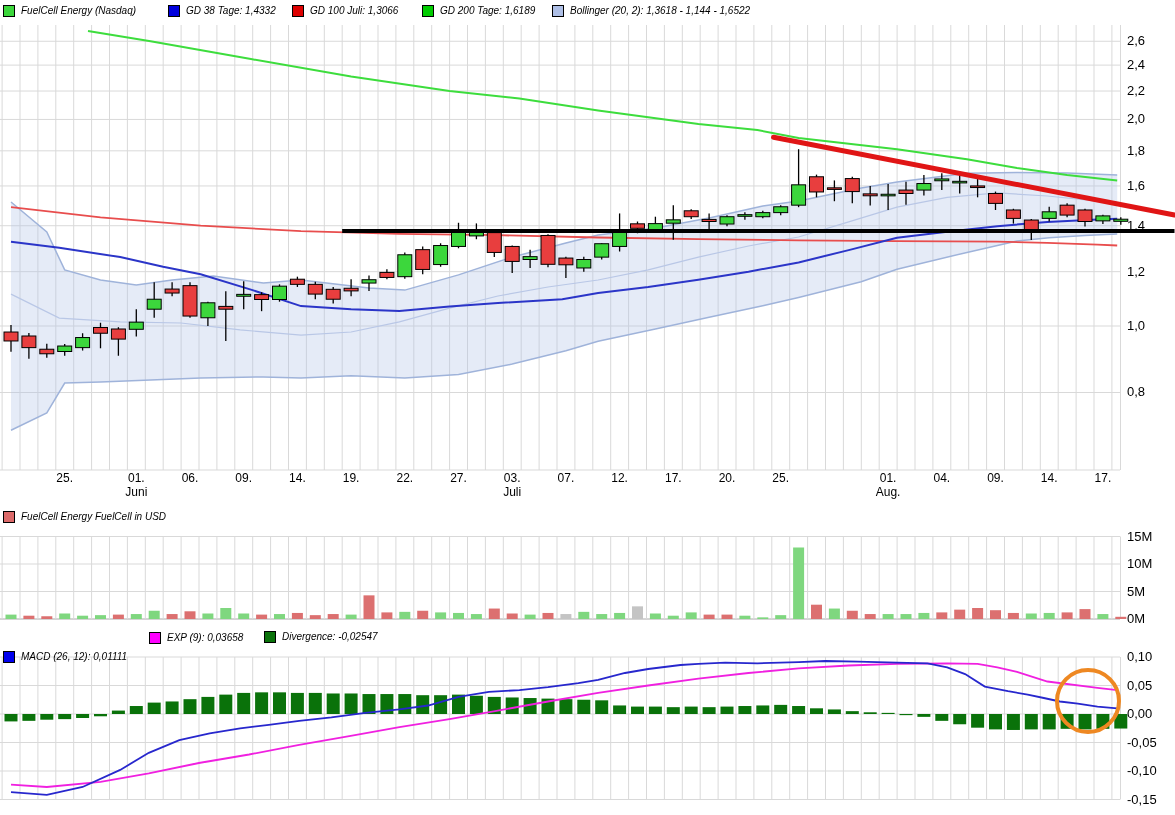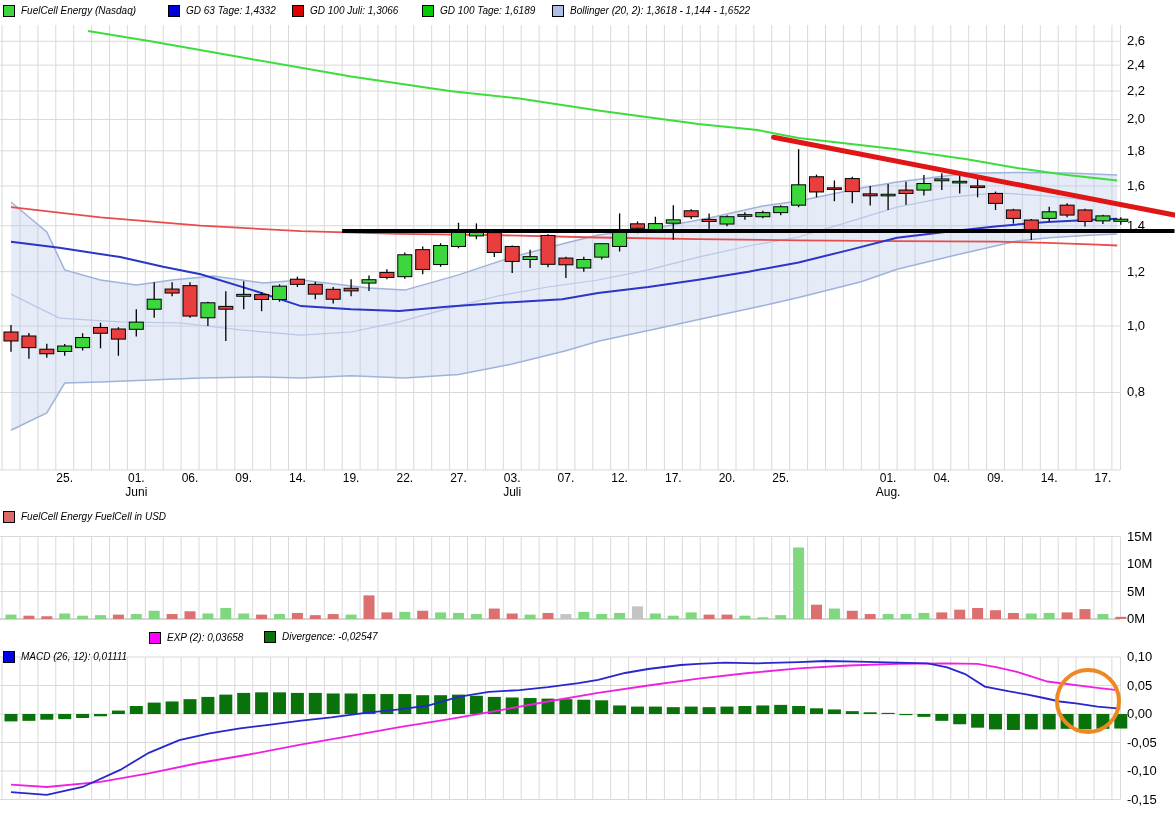--- a/index.html
+++ b/index.html
@@ -555,45 +555,45 @@
         <text x="1127" y="803.5" font-size="13" fill="#000" text-anchor="start" font-family="&quot;Liberation Sans&quot;,sans-serif">-0,15</text>
       </g>
     </svg>
 
   <div class="legend" style="left:3px;top:4px">
     <span class="sq" style="background: rgb(60, 215, 60);"></span>
     <span>FuelCell Energy (Nasdaq)</span>
   </div>
   <div class="legend" style="left:168px;top:4px">
     <span class="sq" style="background: rgb(0, 0, 221);"></span>
-    <span>GD 63 Tage: 1,4332</span>
+    <span>GD 38 Tage: 1,4332</span>
   </div>
   <div class="legend" style="left:292px;top:4px">
     <span class="sq" style="background: rgb(221, 0, 0);"></span>
     <span>GD 100 Juli: 1,3066</span>
   </div>
   <div class="legend" style="left:422px;top:4px">
     <span class="sq" style="background: rgb(0, 204, 0);"></span>
-    <span>GD 100 Tage: 1,6189</span>
+    <span>GD 200 Tage: 1,6189</span>
   </div>
   <div class="legend" style="left:552px;top:4px">
     <span class="sq" style="background: rgb(174, 191, 230);"></span>
     <span>Bollinger (20, 2): 1,3618 - 1,144 - 1,6522</span>
   </div>
 
   <div class="legend" style="left:3px;top:510px">
     <span class="sq" style="background: rgb(220, 106, 106);"></span>
     <span>FuelCell Energy FuelCell in USD</span>
   </div>
 
   <div class="legend" style="left:3px;top:650px">
     <span class="sq" style="background: rgb(0, 0, 238);"></span>
     <span>MACD (26, 12): 0,01111</span>
   </div>
   <div class="legend" style="left:149px;top:631px">
     <span class="sq" style="background: rgb(255, 0, 255);"></span>
-    <span>EXP (2): 0,03658</span>
+    <span>EXP (9): 0,03658</span>
   </div>
   <div class="legend" style="left:264px;top:630px">
     <span class="sq" style="background: rgb(10, 114, 10);"></span>
     <span>Divergence: -0,02547</span>
   </div>
 </div>
 
 </body></html>

